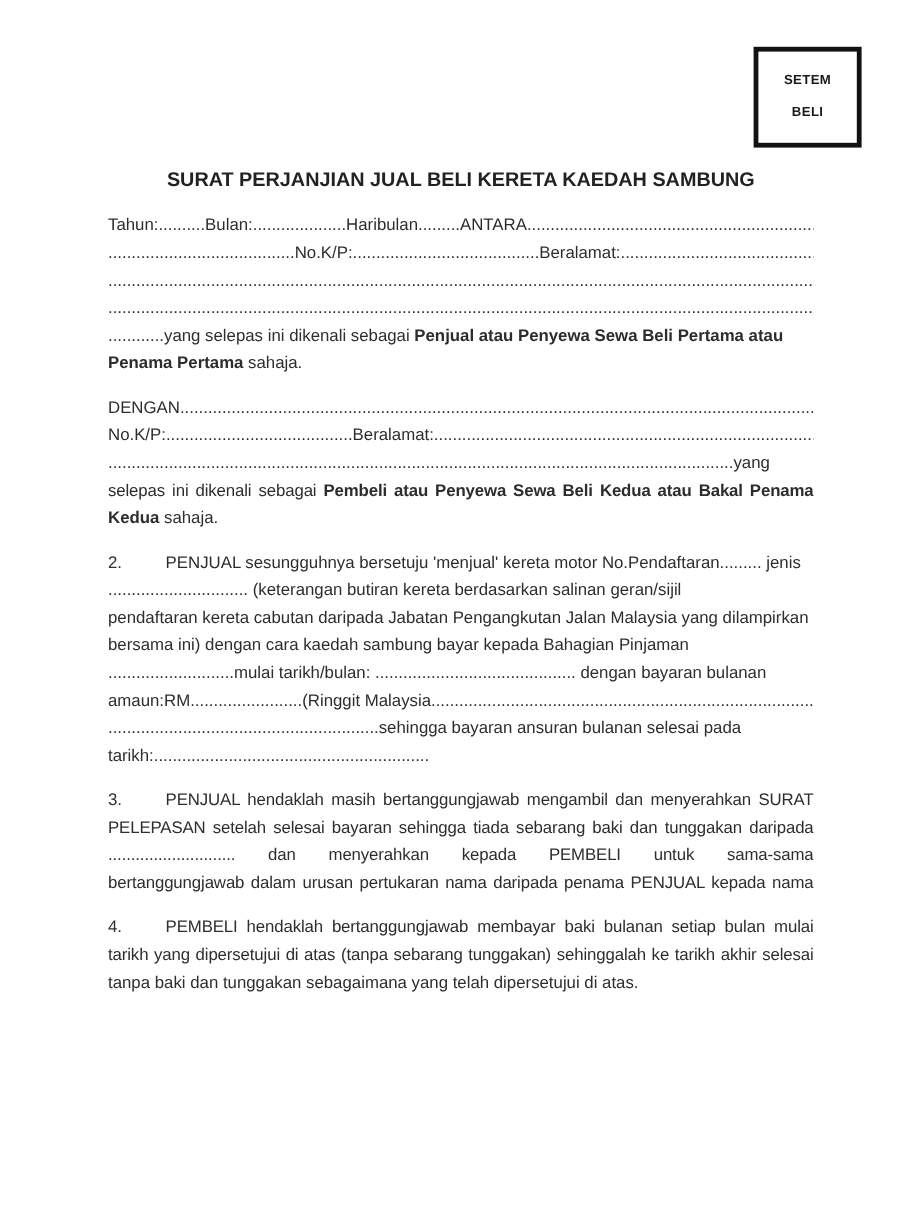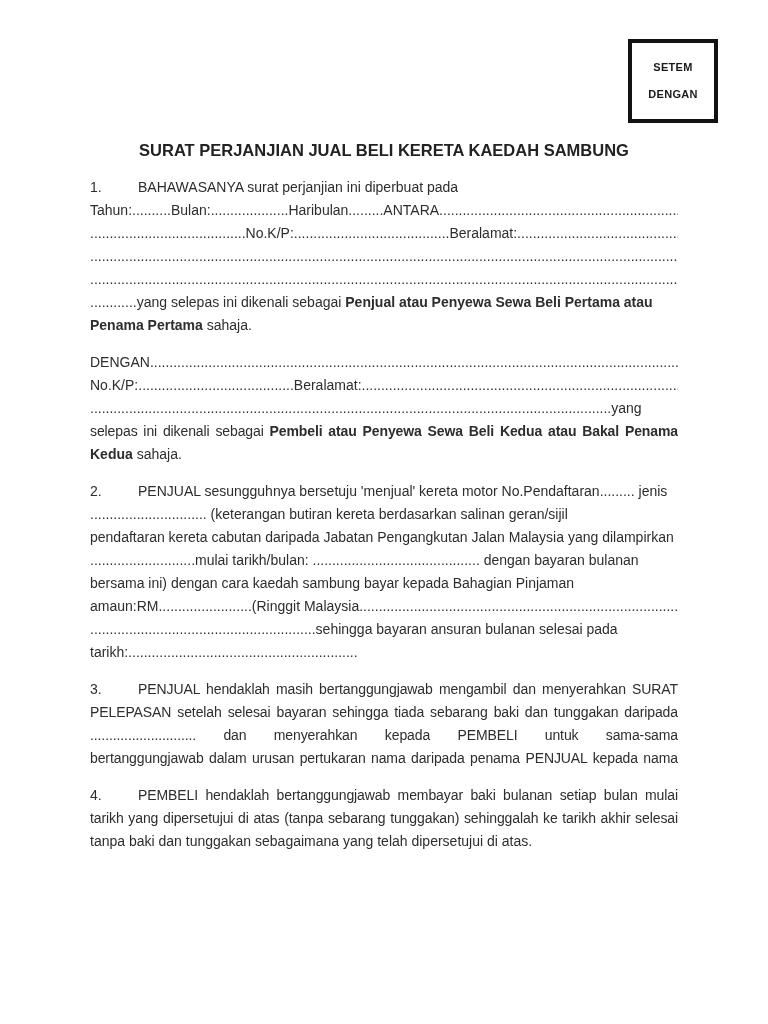--- a/index.html
+++ b/index.html
@@ -28,50 +28,49 @@
   .num{display:inline-block;width:48px;}
   .b{font-weight:bold;}
 </style>
 </head>
 <body>
 
 <div class="page">
 
   <div class="stamp">
     <div class="stamp-line">SETEM</div>
-    <div class="stamp-line">DENGAN</div>
+    <div class="stamp-line">BELI</div>
   </div>
 
   <div class="content">
     <div class="title">
       <div><span class="tline">SURAT PERJANJIAN JUAL BELI KERETA KAEDAH SAMBUNG</span></div>
     </div>
     <div>
         <div class="para">
-          <div class="line"><span class="num">1.</span><span>BAHAWASANYA surat perjanjian ini diperbuat pada</span></div>
           <div class="line"><span>Tahun:..........Bulan:....................Haribulan.........ANTARA........................................................................................................................</span></div>
           <div class="line"><span>........................................No.K/P:........................................Beralamat:........................................................................................................</span></div>
           <div class="line"><span>................................................................................................................................................................................</span></div>
           <div class="line"><span>................................................................................................................................................................................</span></div>
           <div class="line"><span>............yang selepas ini dikenali sebagai </span><span class="b">Penjual atau Penyewa Sewa Beli Pertama atau</span></div>
           <div class="line"><span class="b">Penama Pertama</span><span> sahaja.</span></div>
         </div>
         <div class="para">
           <div class="line"><span>DENGAN........................................................................................................................................................................</span></div>
           <div class="line"><span>No.K/P:........................................Beralamat:................................................................................................................................</span></div>
           <div class="line"><span>......................................................................................................................................yang</span></div>
           <div class="line justify"><span>selepas ini dikenali sebagai </span><span class="b">Pembeli atau Penyewa Sewa Beli Kedua atau Bakal Penama</span></div>
           <div class="line"><span class="b">Kedua</span><span> sahaja.</span></div>
         </div>
         <div class="para">
           <div class="line"><span class="num">2.</span><span>PENJUAL sesungguhnya bersetuju 'menjual' kereta motor No.Pendaftaran......... jenis</span></div>
           <div class="line"><span>.............................. (keterangan butiran kereta berdasarkan salinan geran/sijil</span></div>
           <div class="line"><span>pendaftaran kereta cabutan daripada Jabatan Pengangkutan Jalan Malaysia yang dilampirkan</span></div>
+          <div class="line"><span>bersama ini) dengan cara kaedah sambung bayar kepada Bahagian Pinjaman</span></div>
           <div class="line"><span>...........................mulai tarikh/bulan: ........................................... dengan bayaran bulanan</span></div>
-          <div class="line"><span>bersama ini) dengan cara kaedah sambung bayar kepada Bahagian Pinjaman</span></div>
           <div class="line"><span>amaun:RM........................(Ringgit Malaysia............................................................................................................</span></div>
           <div class="line"><span>..........................................................sehingga bayaran ansuran bulanan selesai pada</span></div>
           <div class="line"><span>tarikh:...........................................................</span></div>
         </div>
         <div class="para">
           <div class="line justify"><span class="num">3.</span><span>PENJUAL hendaklah masih bertanggungjawab mengambil dan menyerahkan SURAT</span></div>
           <div class="line justify"><span>PELEPASAN setelah selesai bayaran sehingga tiada sebarang baki dan tunggakan daripada</span></div>
           <div class="line justify"><span>............................ dan menyerahkan kepada PEMBELI untuk sama-sama</span></div>
           <div class="line justify"><span>bertanggungjawab dalam urusan pertukaran nama daripada penama PENJUAL kepada nama</span></div>
         </div>

